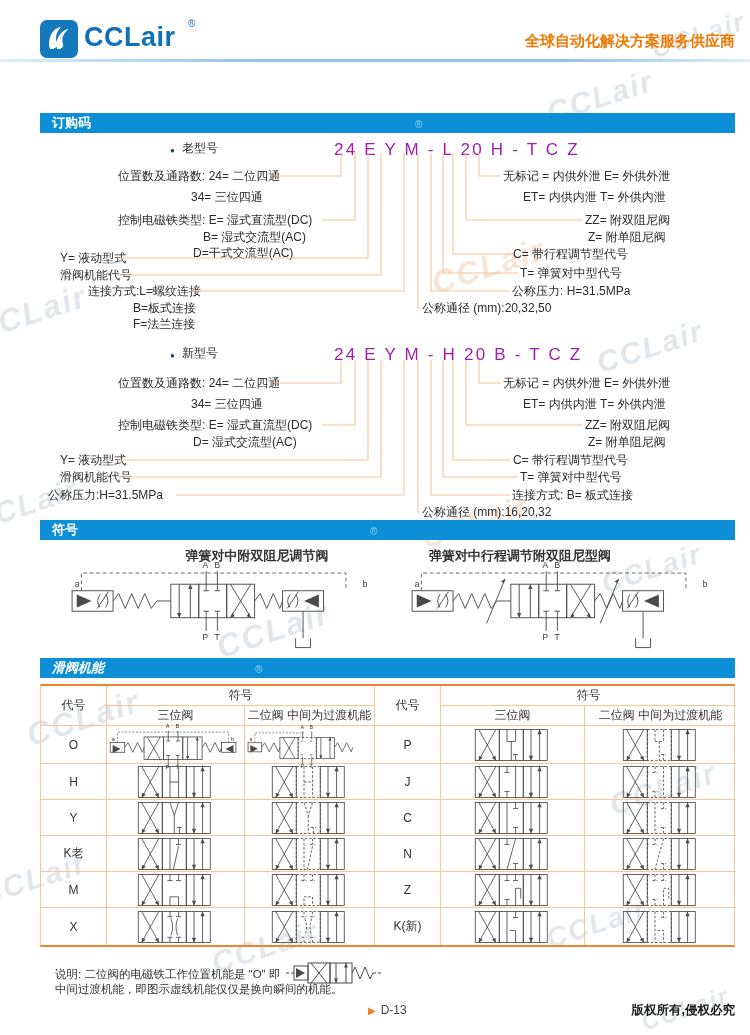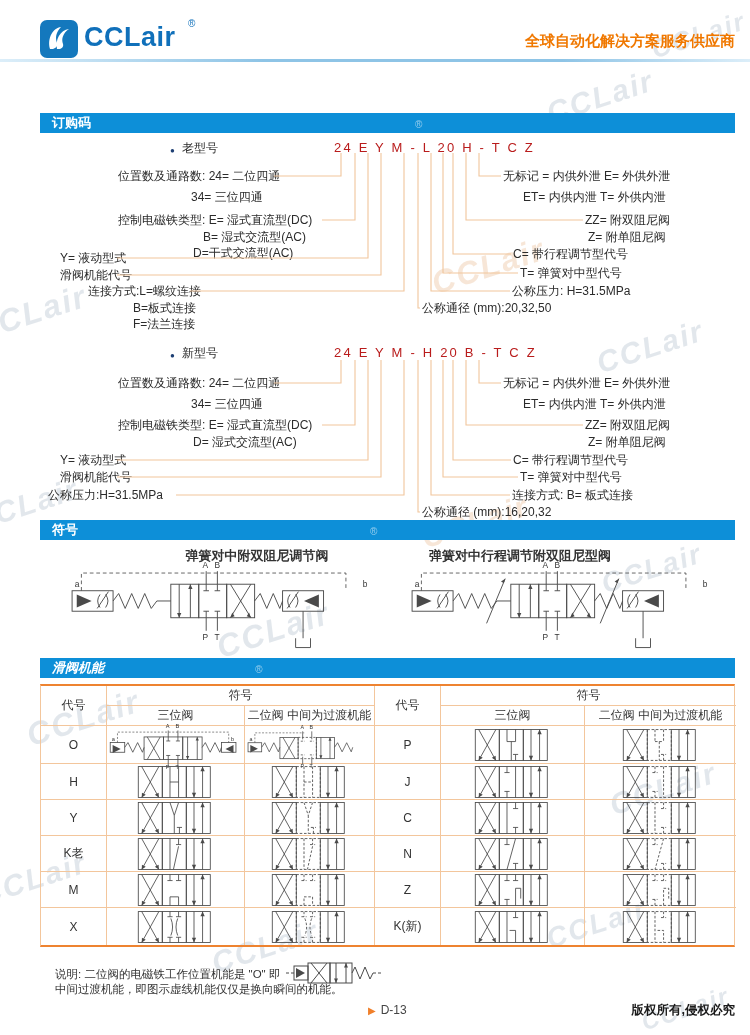--- a/index.html
+++ b/index.html
@@ -12,21 +12,21 @@
   .logo-reg{position:absolute;left:188px;top:18px;font-size:10px;color:#1070ba;}
   .tagline{position:absolute;right:15px;top:32px;font-size:15px;font-weight:bold;color:#f07800;}
   .head-rule{position:absolute;left:0;top:59px;width:750px;height:3px;
              background:linear-gradient(to right,#dceef9 0%,#8ec4e6 35%,#8ec4e6 75%,#dceef9 100%);}
   
   .bar{position:absolute;left:40px;width:695px;height:20px;background:#0d8fd8;color:#fff;
        font-size:13px;font-weight:bold;line-height:20px;padding-left:12px;box-sizing:border-box;}
   .bar .reg{position:absolute;top:2px;font-size:10px;font-weight:normal;color:rgba(255,255,255,.55);}
   
   .lbl{position:absolute;font-size:12px;line-height:14px;white-space:nowrap;color:#2b2b2b;}
-  .code-str{position:absolute;font-size:13px;letter-spacing:2.2px;color:#b91c1c;white-space:nowrap;}
+  .code-str{position:absolute;font-size:17px;letter-spacing:2.2px;color:#a21caf;white-space:nowrap;}
   .bullet{position:absolute;font-size:8px;color:#1d3f73;}
   .diag-title{position:absolute;font-size:13px;font-weight:bold;color:#333;text-align:center;white-space:nowrap;}
   
   .spool-table{position:absolute;left:40px;top:684px;width:695px;display:grid;
     grid-template-columns:66px 138px 130px 66px 144px 151px;
     grid-template-rows:20px 20px 38px 36px 36px 36px 36px 37px;
     border:1px solid #f3c69c;border-top:2px solid #ee8330;border-bottom:2px solid #ee8330;box-sizing:border-box;}
   .tc{border-right:1px solid #f3c69c;border-bottom:1px solid #f3c69c;display:flex;align-items:center;
       justify-content:center;font-size:12px;color:#333;overflow:visible;box-sizing:border-box;}
   .tc.noR{border-right:none;}

